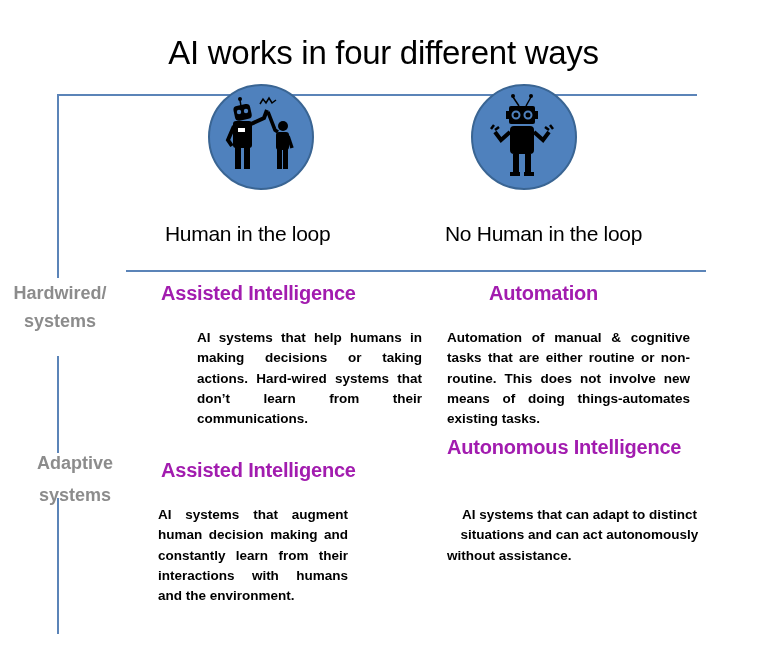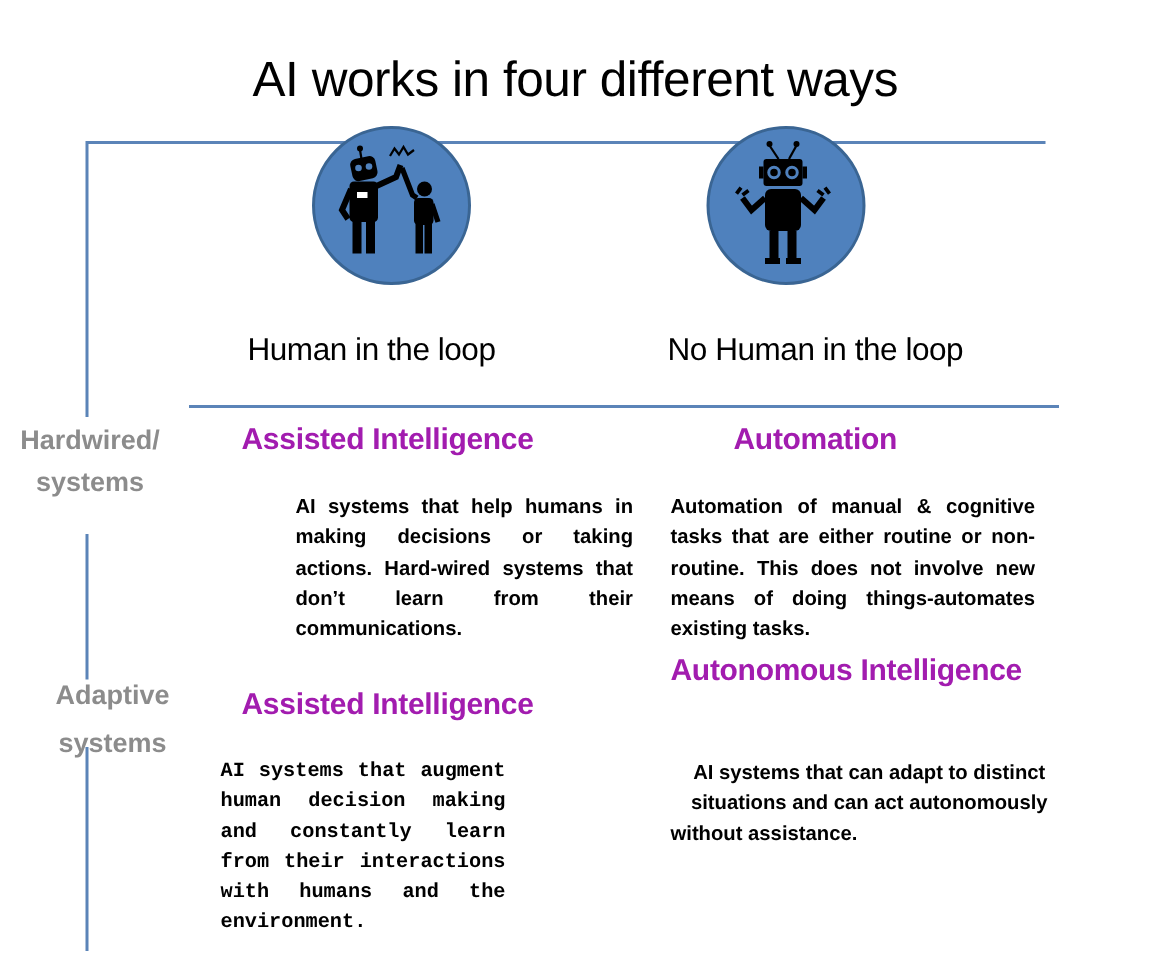--- a/index.html
+++ b/index.html
@@ -86,16 +86,16 @@
   <div>systems</div>
 </div>
 
 <div class="abs cellhead" style="left:161px; top:282px;">Assisted Intelligence</div>
 <div class="abs celltext" style="left:161px; top:328px; width:225px;margin-left:36px;">AI systems that help humans in making decisions or taking actions. Hard-wired systems that don’t learn from their communications.</div>
 
 <div class="abs cellhead" style="left:445px; top:282px;margin-left:44px;">Automation</div>
 <div class="abs celltext" style="left:447px; top:328px; width:243px;">Automation of manual &amp; cognitive tasks that are either routine or non-routine. This does not involve new means of doing things-automates existing tasks.</div>
 
 <div class="abs cellhead" style="left:161px; top:459px;">Assisted Intelligence</div>
-<div class="abs celltext" style="left:147px; top:505px; width:190px;font-family:Liberation Mono, monospace;">AI systems that augment human decision making and constantly learn from their interactions with humans and the environment.</div>
+<div class="abs celltext" style="left:158px; top:505px; width:190px;">AI systems that augment human decision making and constantly learn from their interactions with humans and the environment.</div>
 
 <div class="abs cellhead" style="left:447px; top:436px;">Autonomous Intelligence</div>
 <div class="abs celltext" style="left:447px; top:505px; width:265px; text-align:center;">AI systems that can adapt to distinct situations and can act autonomously without assistance.</div>
 
 </body></html>

